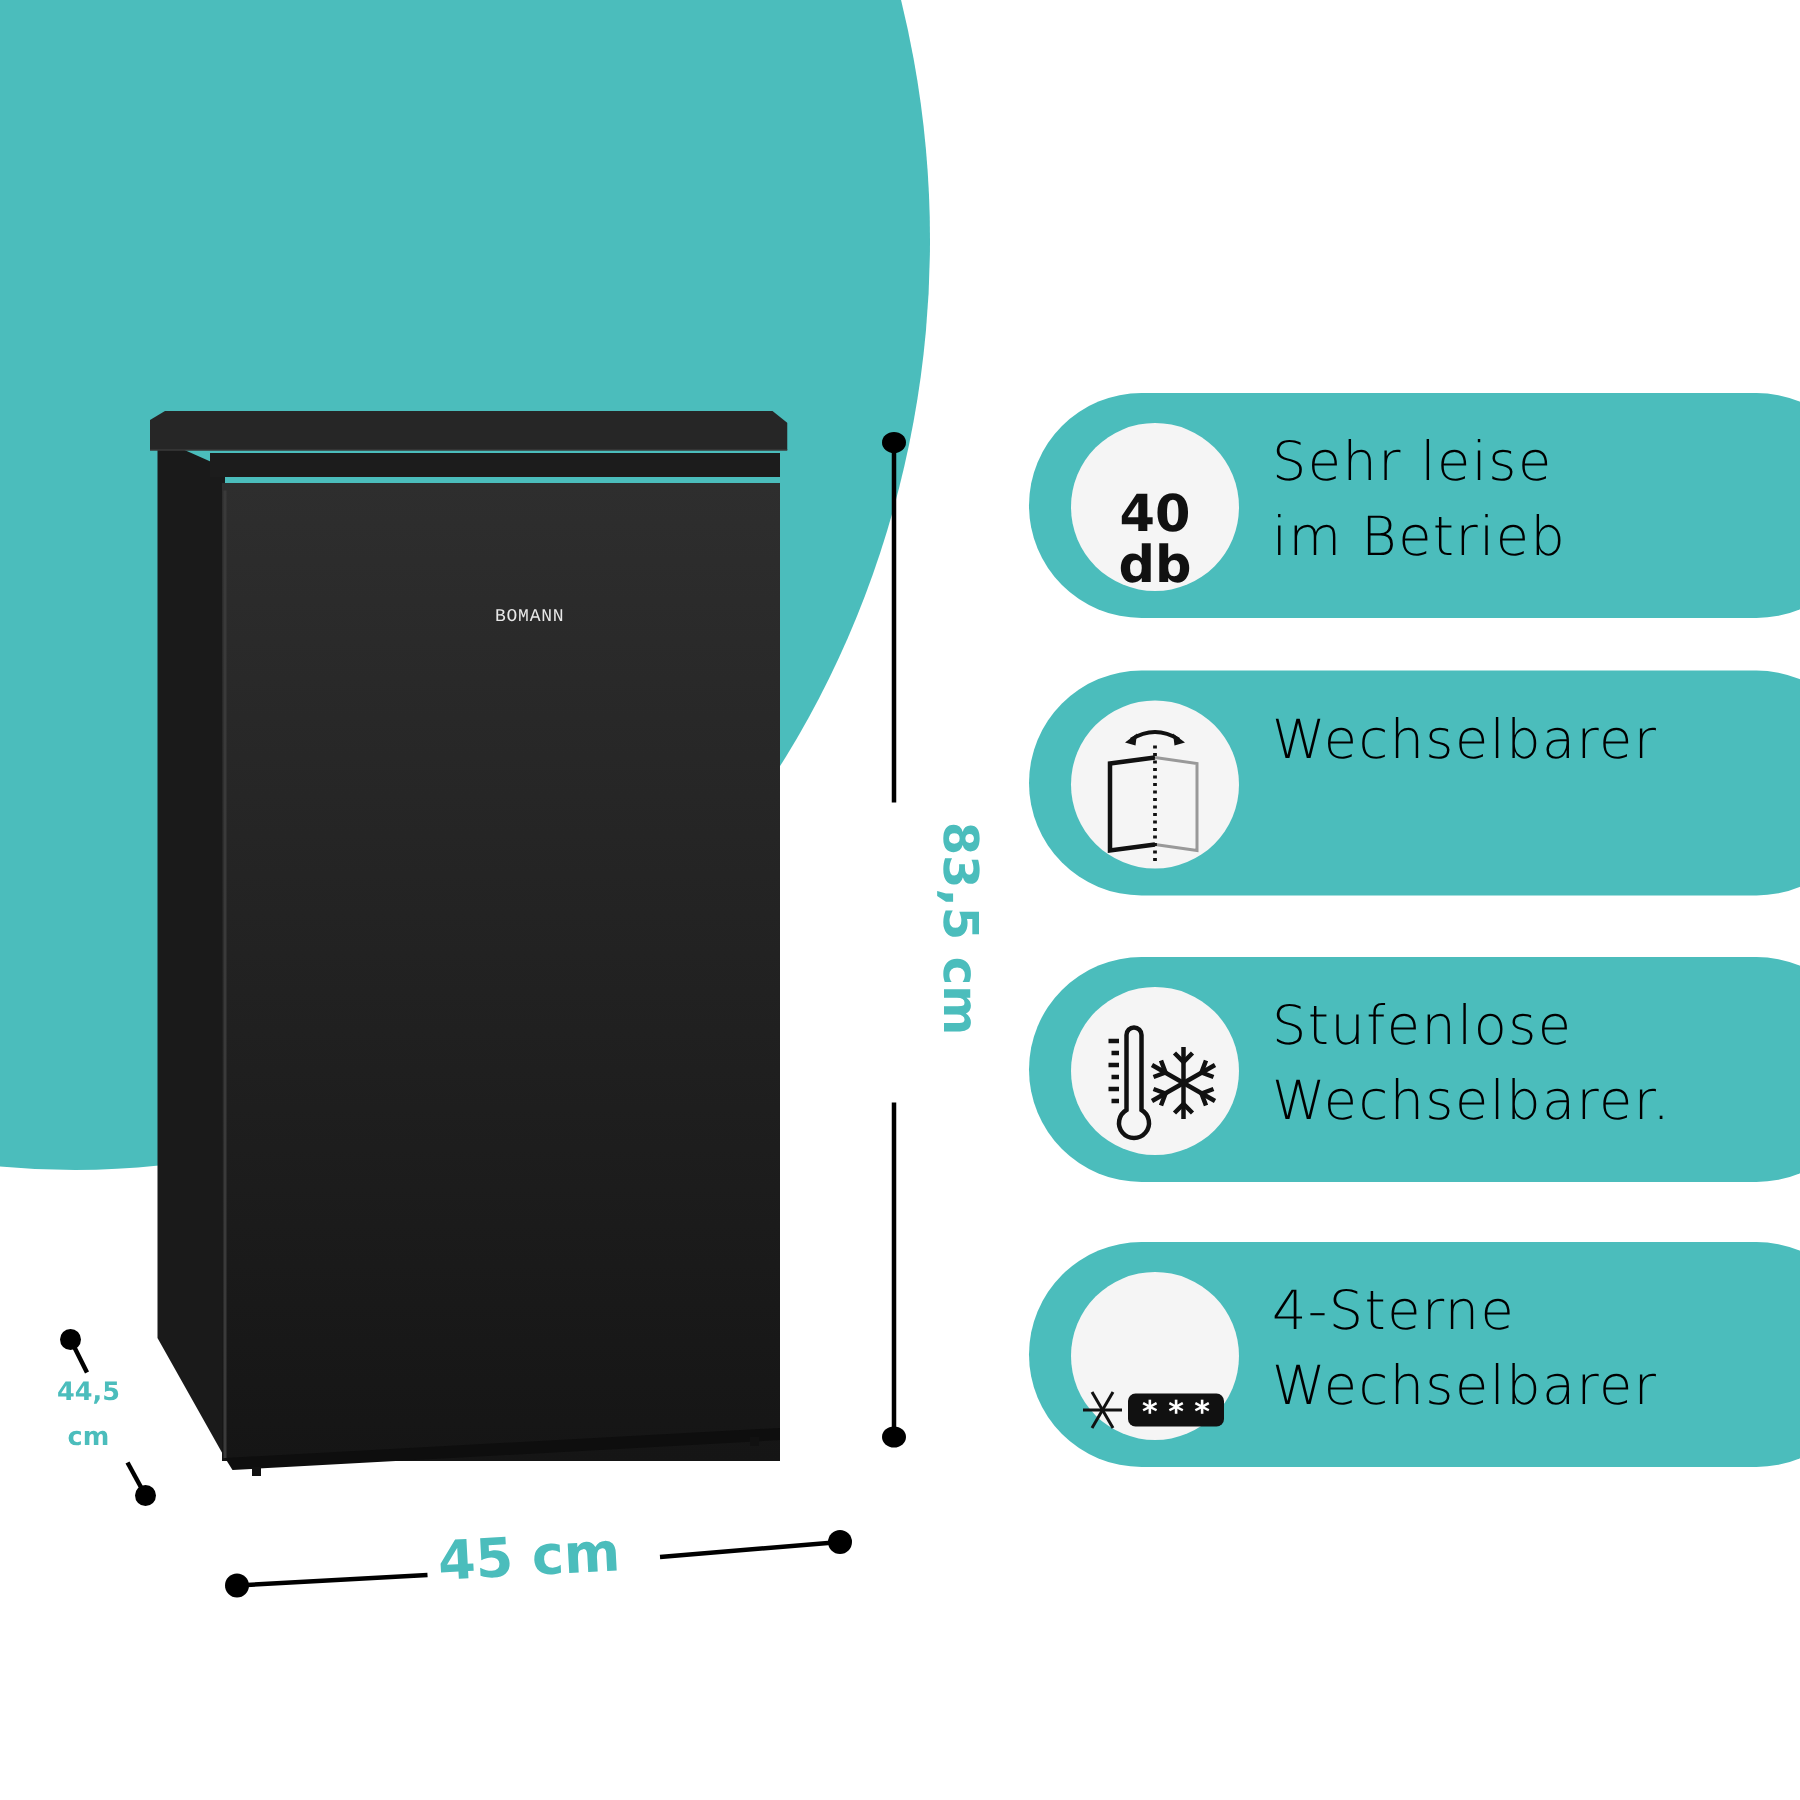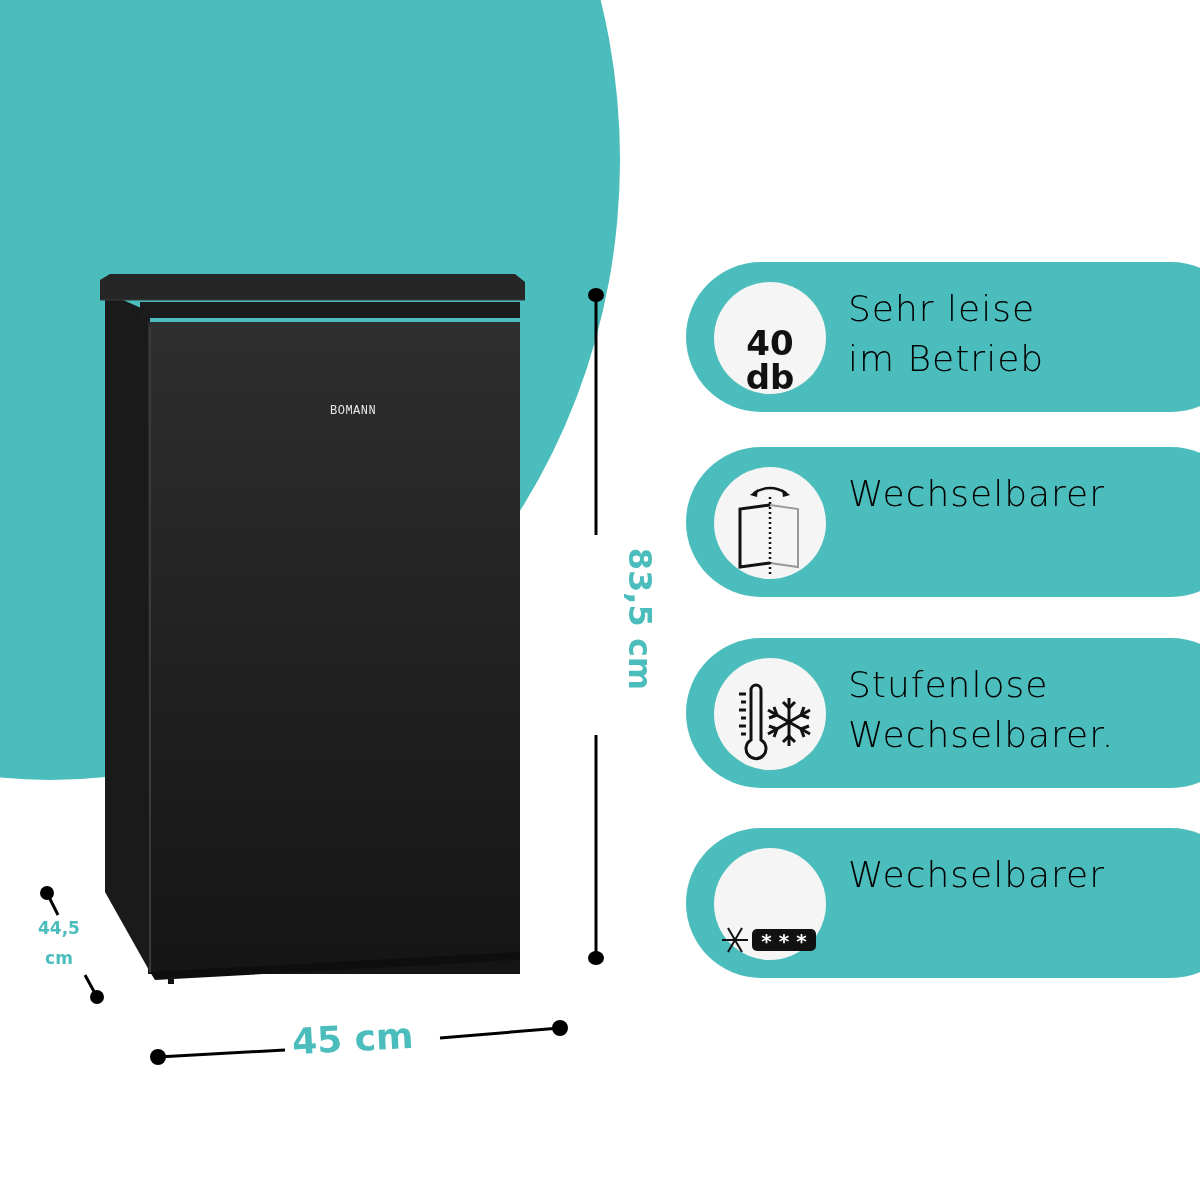--- a/index.html
+++ b/index.html
@@ -139,15 +139,16 @@
       <g stroke="#111" stroke-width="2" fill="none">
         <line x1="2" y1="20" x2="28" y2="20"></line>
         <line x1="8" y1="8" x2="22" y2="32"></line>
         <line x1="22" y1="8" x2="8" y2="32"></line>
       </g>
       <rect x="32" y="9" width="64" height="22" rx="5" fill="#111"></rect>
       <text x="64" y="28" text-anchor="middle" fill="#fff" font-family="DejaVu Sans, sans-serif" font-size="20" font-weight="bold">* * *</text>
     </svg>
   </div>
   <div class="text">
+    <div>4-Sterne</div>
     <div>Wechselbarer</div>
   </div>
 </div>
 
 </body></html>

